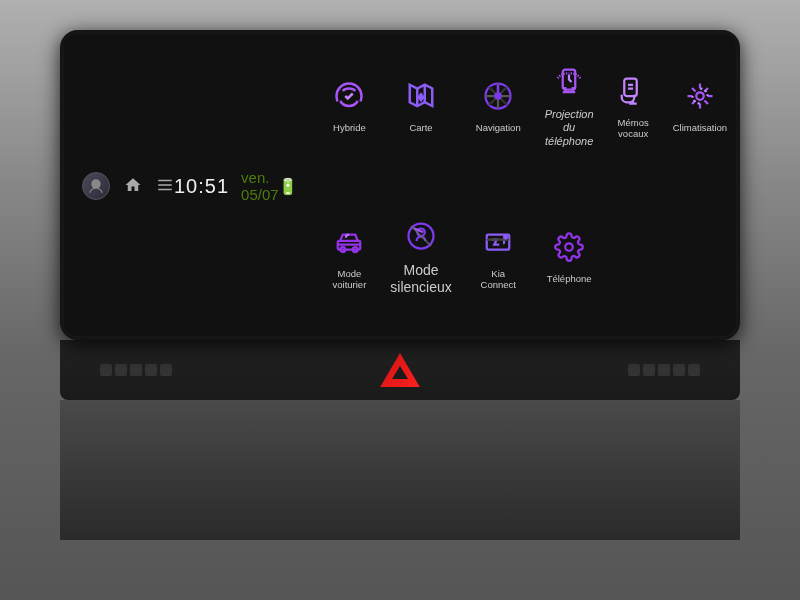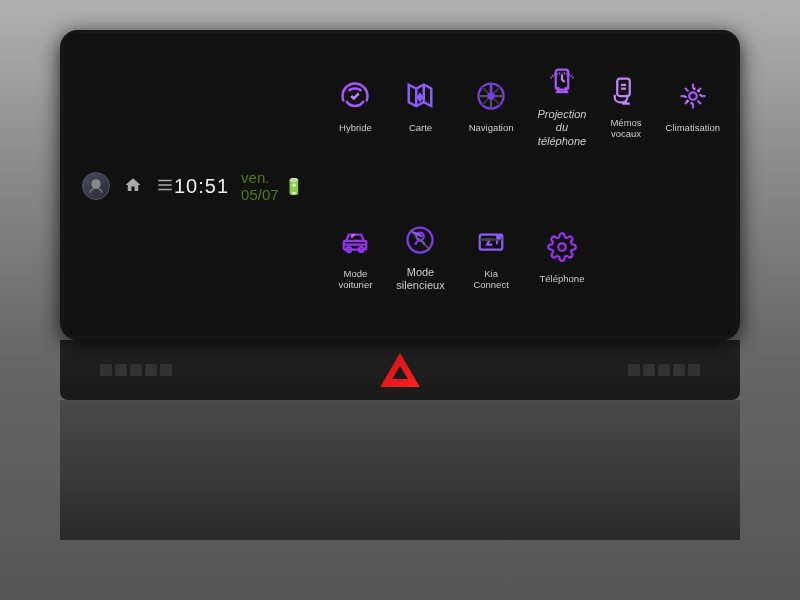--- a/index.html
+++ b/index.html
@@ -314,21 +314,21 @@
         <div class="app-item">
           <div class="app-icon">
             <svg width="32" height="32" viewBox="0 0 24 24" fill="none" stroke="#7c3aed" stroke-width="1.8">
               <circle cx="12" cy="12" r="10"></circle>
               <circle cx="12" cy="9" r="3"></circle>
               <path d="M8.5 16c0-2 1.6-3.5 3.5-3.5s3.5 1.6 3.5 3.5"></path>
               <path d="M5.6 5.6c3.5 1 8 3.5 8 3.5" stroke="#a855f7"></path>
               <line x1="4" y1="4" x2="20" y2="20" stroke="#666" stroke-width="1"></line>
             </svg>
           </div>
-          <span class="app-label" style="font-size:11px;">Mode silencieux</span>
+          <span class="app-label" style="font-size:14px;">Mode silencieux</span>
         </div>
 
         <div class="app-item">
           <div class="app-icon">
             <svg width="32" height="32" viewBox="0 0 24 24" fill="none" stroke="#8b5cf6" stroke-width="1.8">
               <rect x="3" y="6" width="18" height="12" rx="1"></rect>
               <path d="M7 10h4l-2 4h4"></path>
               <path d="M16 13c.6 0 1-.4 1-1s-.4-1-1-1"></path>
               <path d="M3 10h18" stroke="#444"></path>
               <circle cx="18" cy="8" r="2" fill="#8b5cf6" stroke="none"></circle>

